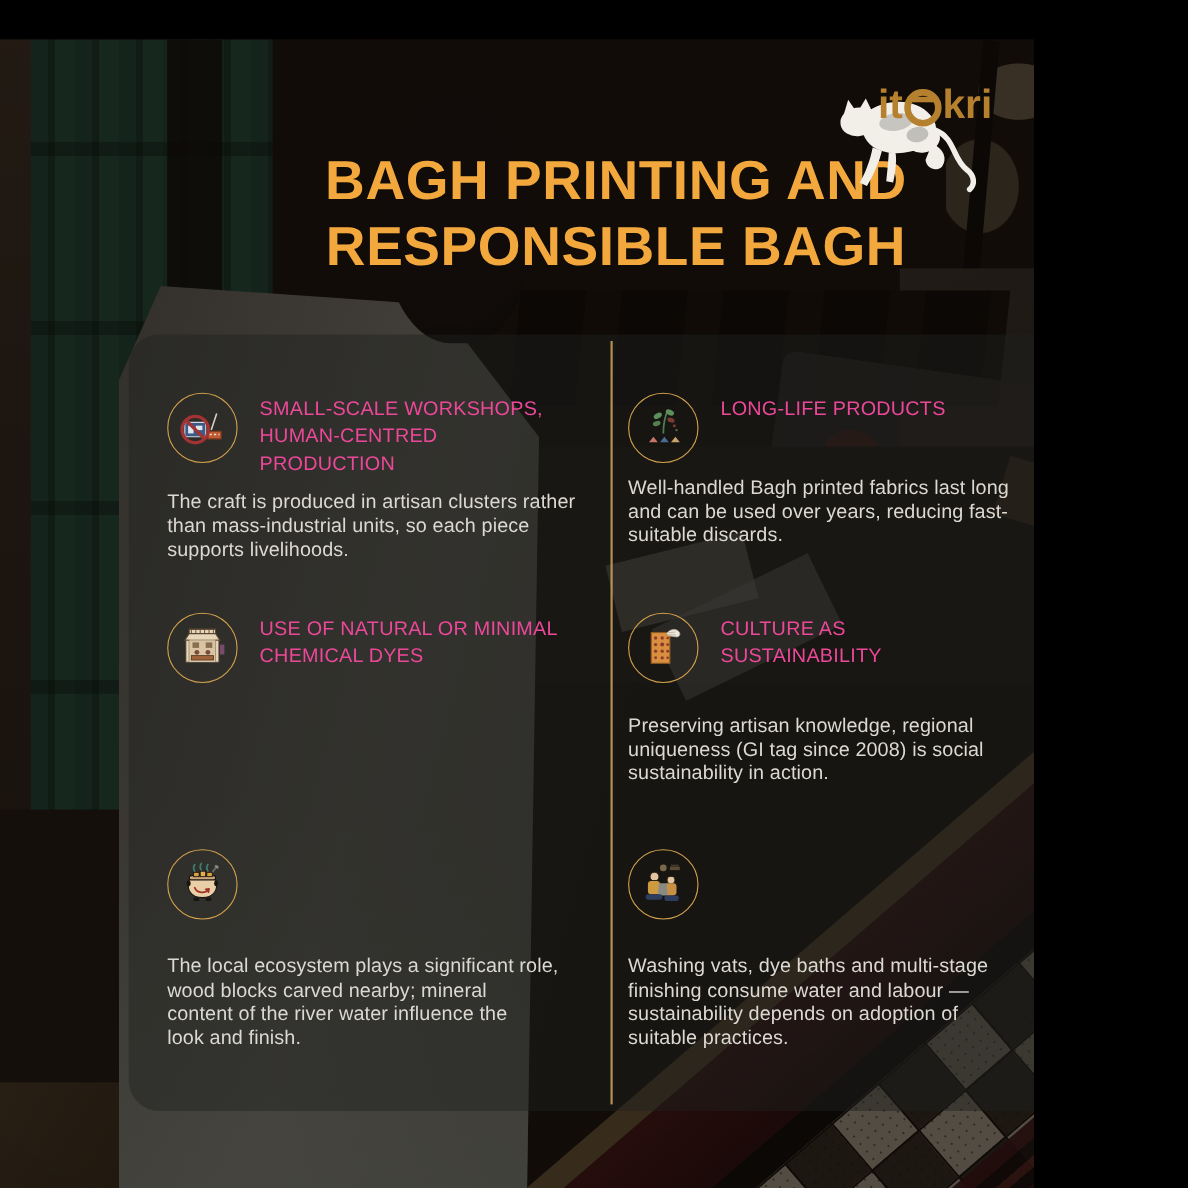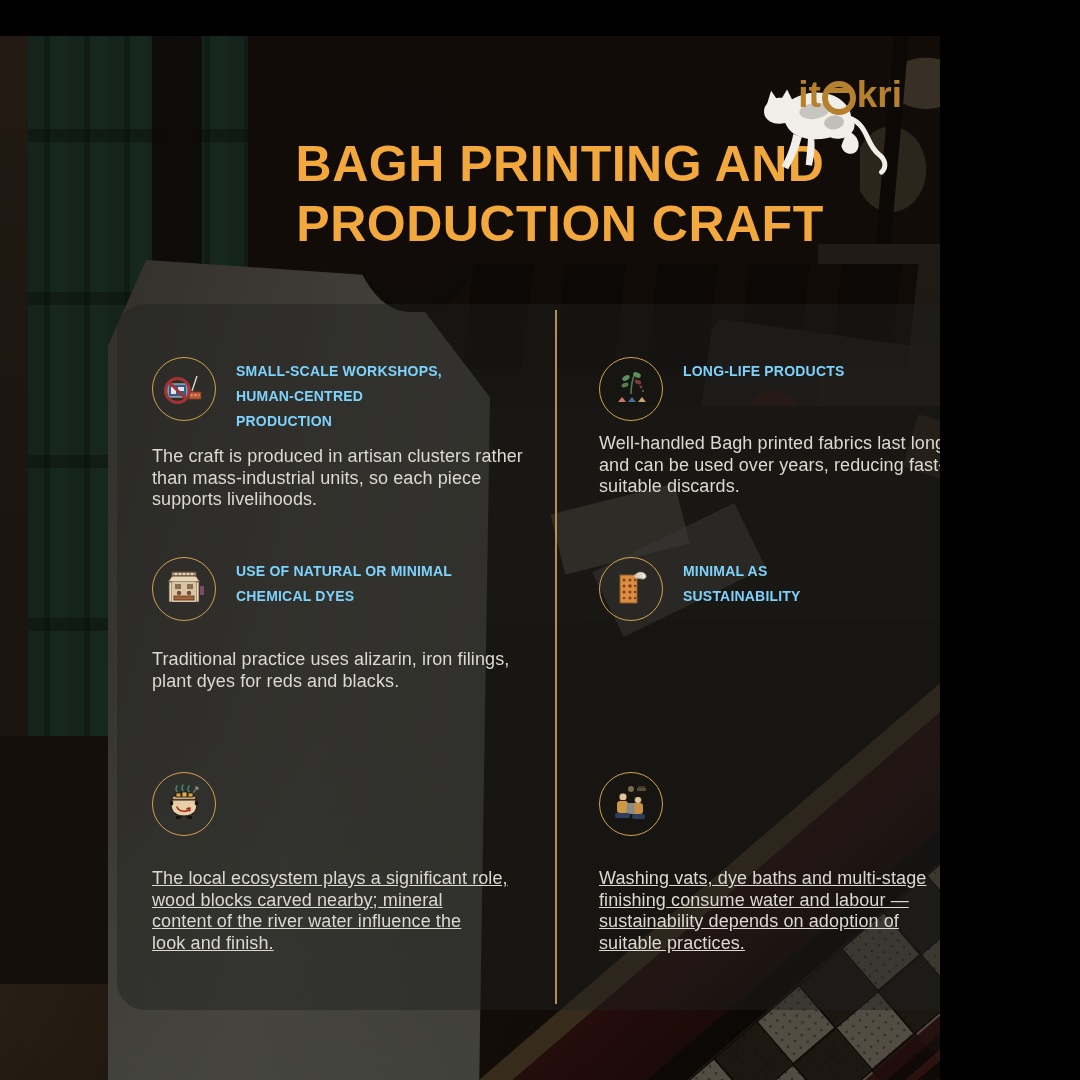--- a/index.html
+++ b/index.html
@@ -89,28 +89,28 @@
   .tiger{position:absolute;left:748px;top:46px;width:150px;height:112px;z-index:5;}
 
   .panel{position:absolute;left:117px;top:268px;width:878px;height:706px;border-radius:28px;
     background:rgba(32,34,31,.45);z-index:2;}
   .divider{position:absolute;left:555px;top:274px;width:2px;height:694px;background:rgba(208,166,90,.85);z-index:3;}
 
   .card{position:absolute;width:400px;z-index:4;}
   .card-head{display:flex;align-items:flex-start;}
   .icon-circle{flex:none;width:62px;height:62px;border:1.6px solid #D4A24C;border-radius:50%;
     display:flex;align-items:center;justify-content:center;}
-  .heading{margin-left:20px;margin-top:2px;color:#7dd3fc;font-weight:700;font-size:14px;line-height:25px;
+  .heading{margin-left:20px;margin-top:2px;color:#ec4899;font-weight:400;font-size:18px;line-height:25px;
     letter-spacing:.2px;white-space:pre-line;}
   .body{color:#DCD8D2;font-size:18px;line-height:21.5px;letter-spacing:.1px;white-space:pre-line;}
   .row1 .body{margin-top:12px;}
   .row2 .body{margin-top:28px;}
-  .row3 .body{margin-top:32px;text-decoration:underline;}
+  .row3 .body{margin-top:32px;}
   .c-left{left:152px;}
-  .c-right{left:599px;}
+  .c-right{left:571px;}
   .r1{top:321px;}
   .r2{top:521px;}
   .r3{top:736px;}
 </style>
 </head>
 <body>
 
 <div class="canvas">
 
   <div class="photo">
@@ -147,21 +147,21 @@
   </div>
 
   <div class="logo">
     <span>it</span>
       <span class="logo-o"></span>
       <span>kri</span>
   </div>
 
   <div class="title">
     <div>BAGH PRINTING AND</div>
-    <div>PRODUCTION CRAFT</div>
+    <div>RESPONSIBLE BAGH</div>
   </div>
 
   <svg class="tiger" viewBox="0 0 150 112">
     <g transform="rotate(-8 75 55)" fill="#f2efe8">
       <polygon points="24,15 30,2 36,14"></polygon>
       <polygon points="38,13 46,3 50,15"></polygon>
       <ellipse cx="36" cy="23" rx="16" ry="13"></ellipse>
       <path d="M44 16 C 66 4, 92 10, 102 26 C 110 38, 104 50, 92 54 C 74 60, 50 56, 42 42 C 37 33, 38 22, 44 16 Z"></path>
       <path d="M46 48 C 42 60, 36 70, 30 78 L 36 82 C 44 72, 50 62, 54 52 Z"></path>
       <path d="M60 54 C 58 64, 56 72, 54 80 L 60 82 C 64 72, 66 62, 66 56 Z"></path>
@@ -236,22 +236,20 @@
           <rect x="24" y="16" width="6" height="5" fill="#8a6f4f"></rect>
           <circle cx="16" cy="25" r="2.2" fill="#7a4a3a"></circle>
           <circle cx="26" cy="25" r="2.2" fill="#7a4a3a"></circle>
           <rect x="11" y="28" width="20" height="4" fill="#a0633c" stroke="#5a3a22" stroke-width=".8"></rect>
           <rect x="37" y="18" width="4" height="9" fill="#7a4a6e"></rect>
         </svg>
       </div>
       <div class="heading">USE OF NATURAL OR MINIMAL
 CHEMICAL DYES</div>
     </div>
-    <div class="body">Traditional practice uses alizarin, iron filings,
-plant dyes for reds and blacks.</div>
   </div>
 
   <div class="card c-right r2 row2">
     <div class="card-head">
       <div class="icon-circle">
         <svg width="42" height="42" viewBox="0 0 42 42">
           <rect x="10" y="7" width="17" height="28" fill="#d98f3f" stroke="#8a5a20"></rect>
           <g fill="#8a3b2a">
             <circle cx="14" cy="12" r="1.5"></circle>
               <circle cx="20" cy="12" r="1.5"></circle>
@@ -263,23 +261,26 @@
               <circle cx="20" cy="24" r="1.5"></circle>
               <circle cx="25" cy="24" r="1.3"></circle>
             <circle cx="14" cy="30" r="1.3"></circle>
               <circle cx="20" cy="30" r="1.5"></circle>
               <circle cx="25" cy="30" r="1.2"></circle>
           </g>
           <path d="M24 8 C 27 4, 32 3, 35 6 C 37 8, 36 11, 33 11 L 26 10 Z" fill="#ece8de" stroke="#b7ab97" stroke-width=".8"></path>
           <path d="M25 7.5 l7 -1 M25.5 9 l7 .2" stroke="#b7ab97" stroke-width=".7"></path>
         </svg>
       </div>
-      <div class="heading">MINIMAL AS
+      <div class="heading">CULTURE AS
 SUSTAINABILITY</div>
     </div>
+    <div class="body">Preserving artisan knowledge, regional
+uniqueness (GI tag since 2008) is social
+sustainability in action.</div>
   </div>
 
   <div class="card c-left r3 row3">
     <div class="card-head">
       <div class="icon-circle">
         <svg width="42" height="42" viewBox="0 0 42 42">
           <path d="M14 3 q-2 3 0 6 M20 2 q-2 3 0 6 M26 3 q-2 3 0 6" stroke="#3f7d6e" stroke-width="1.6" fill="none" stroke-linecap="round"></path>
           <line x1="33" y1="6" x2="27" y2="14" stroke="#6b6b66" stroke-width="1.6"></line>
           <ellipse cx="34" cy="5" rx="2" ry="1.4" fill="#8a8a84" transform="rotate(35 34 5)"></ellipse>
           <rect x="9" y="13" width="24" height="4" rx="2" fill="#caa87c" stroke="#1a1410" stroke-width="1"></rect>

